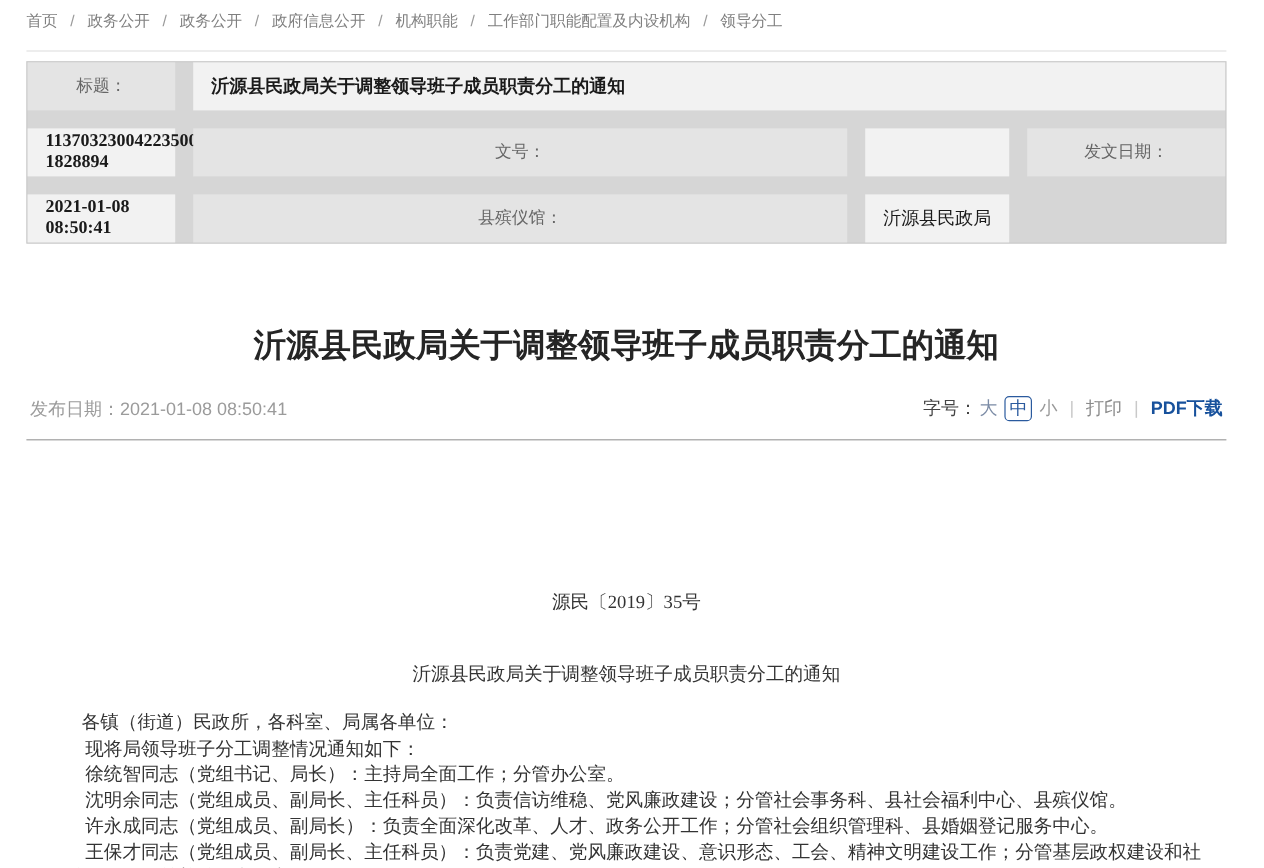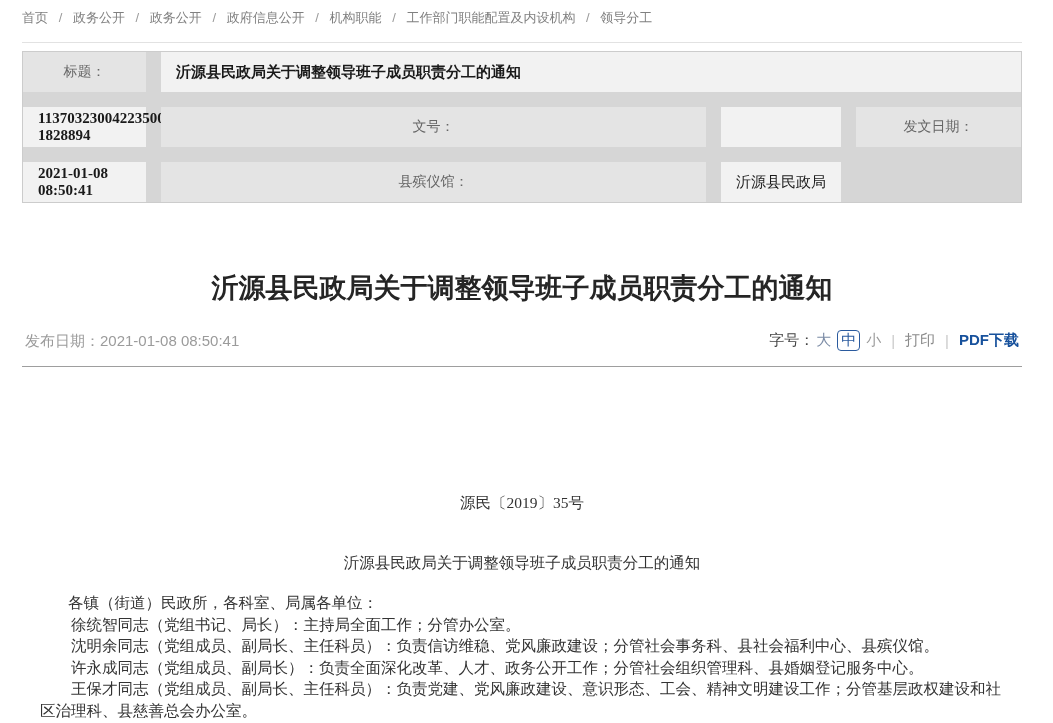--- a/index.html
+++ b/index.html
@@ -153,20 +153,21 @@
     </span>
   </div>
 
   <div class="divider"></div>
 
   <div class="doc">
     <div class="doc-number">源民〔2019〕35号</div>
     <div class="doc-title">沂源县民政局关于调整领导班子成员职责分工的通知</div>
     <div class="doc-body">
       <p class="no-indent">各镇（街道）民政所，各科室、局属各单位：</p>
+      <p>现将局领导班子分工调整情况通知如下：</p>
       <p>徐统智同志（党组书记、局长）：主持局全面工作；分管办公室。</p>
       <p>沈明余同志（党组成员、副局长、主任科员）：负责信访维稳、党风廉政建设；分管社会事务科、县社会福利中心、县殡仪馆。</p>
       <p>许永成同志（党组成员、副局长）：负责全面深化改革、人才、政务公开工作；分管社会组织管理科、县婚姻登记服务中心。</p>
       <p>王保才同志（党组成员、副局长、主任科员）：负责党建、党风廉政建设、意识形态、工会、精神文明建设工作；分管基层政权建设和社区治理科、县慈善总会办公室。</p>
     </div>
   </div>
 
 </div>
 
 </body></html>

